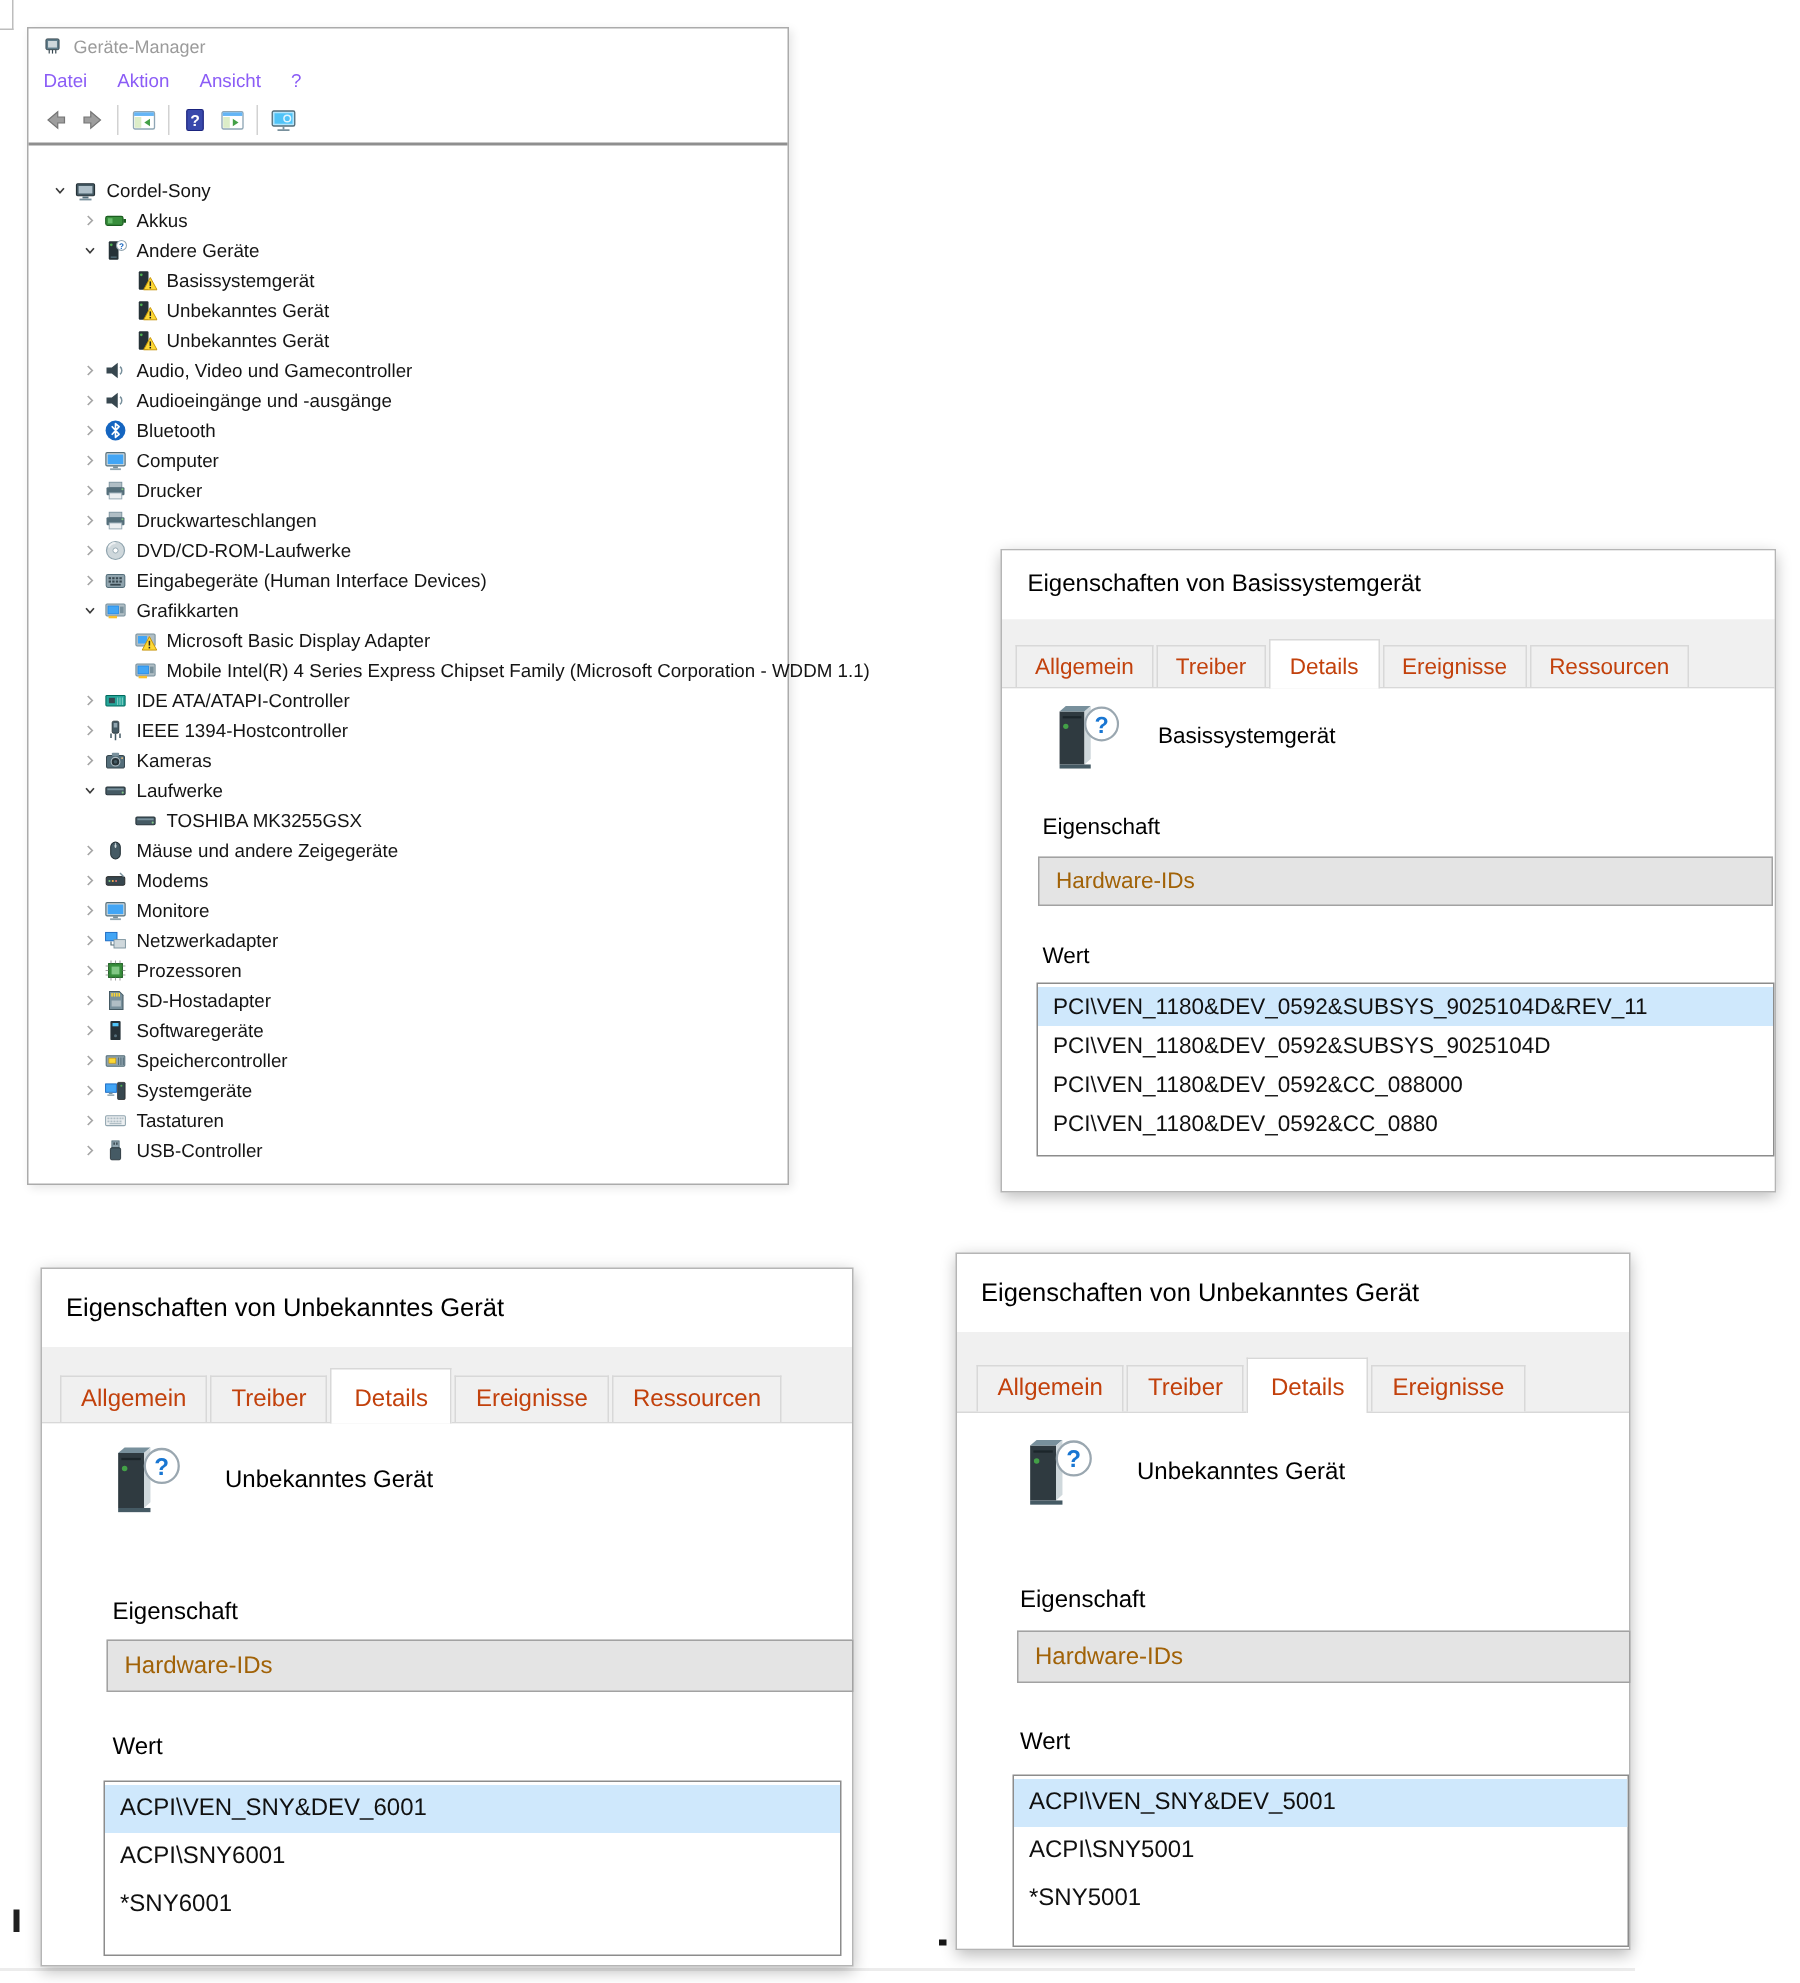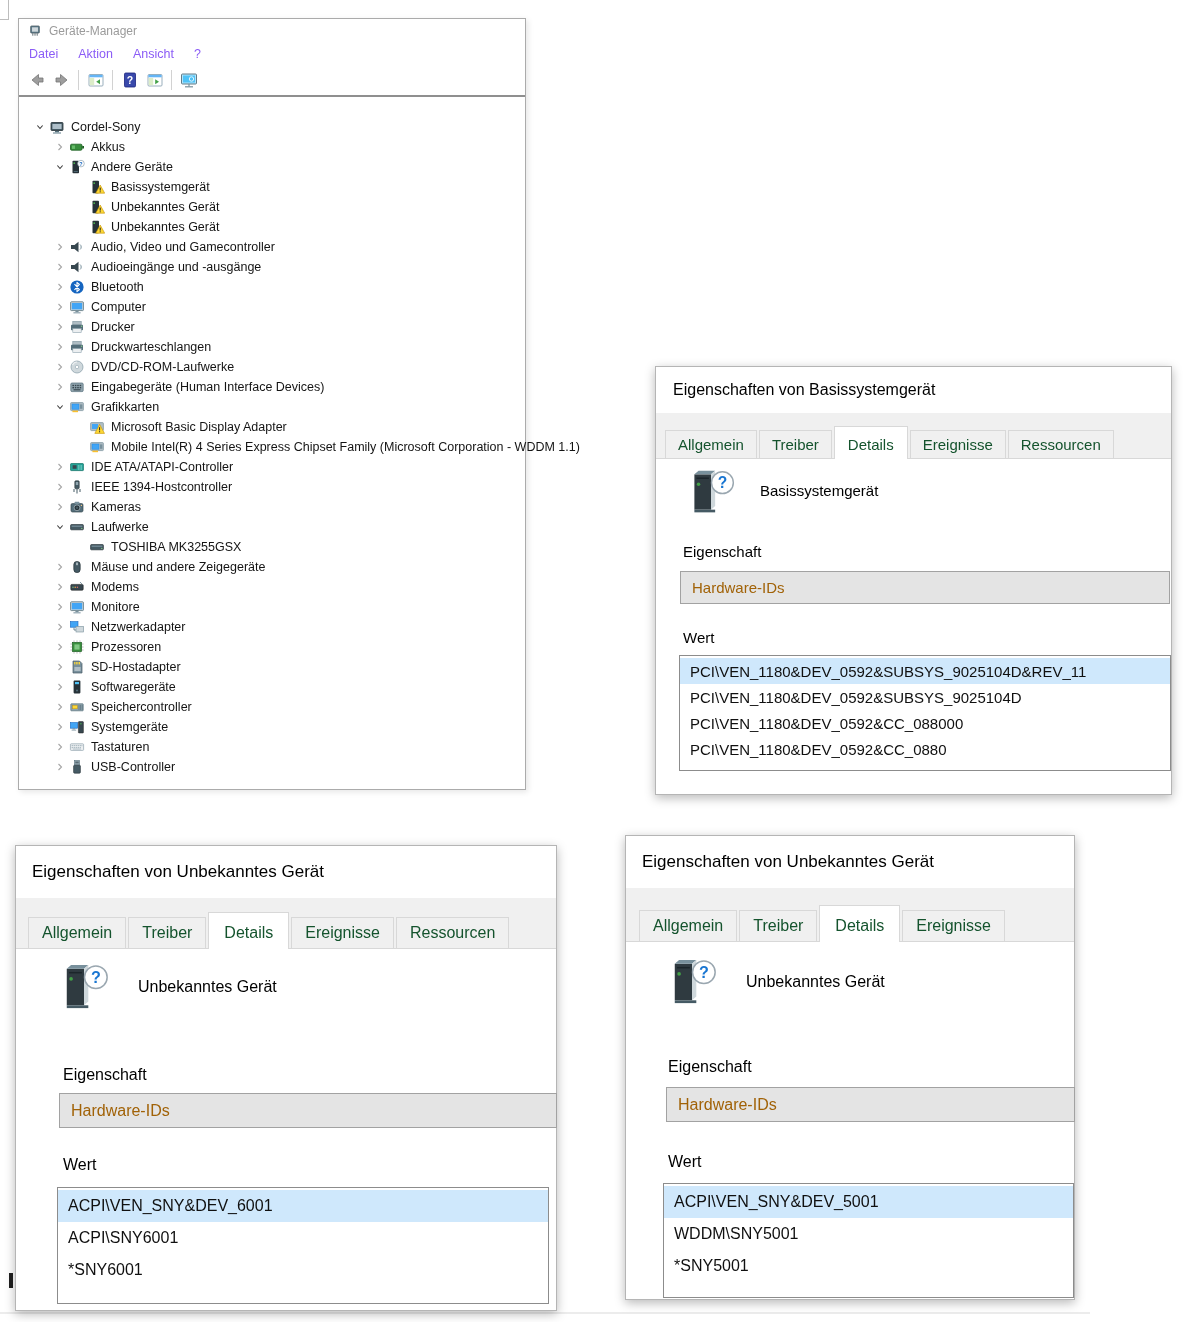--- a/index.html
+++ b/index.html
@@ -21,31 +21,31 @@
   .dm-tree{padding-top:20px;}
   .trow{height:20px;display:flex;align-items:center;white-space:nowrap;}
   .trow .exp{width:18px;height:16px;flex:none;display:flex;align-items:center;justify-content:center;}
   .trow .exp svg{width:12px;height:12px;}
   .trow .ti{width:16px;height:16px;flex:none;margin-right:6px;}
   .trow .tl{font-size:12.5px;color:#141414;}
   .l0{padding-left:12px;}.l1{padding-left:32px;}.l2{padding-left:52px;}
 
   
   .dlg{position:absolute;background:#f0f0f0;border:1px solid #b5b5b5;box-sizing:border-box;
-       display:flex;flex-direction:column;box-shadow:0 3px 10px rgba(0,0,0,0.28);}
+       display:flex;flex-direction:column;box-shadow:0 3px 10px rgba(0,0,0,0.28);margin-left:12px;}
   .dlg-head{flex:none;background:#fff;display:flex;align-items:center;color:#000;}
   .dh-a{height:46px;padding-left:17px;font-size:16px;}
   .dh-b{height:52px;padding-left:16px;font-size:17px;}
   .dlg-tabs{flex:none;background:#f0f0f0;border-bottom:1px solid #d8d8d8;
             display:flex;align-items:flex-end;}
   .ts-a{height:45px;padding-left:9px;}
   .ts-b{height:50px;padding-left:12px;}
   .ts-c{height:53px;padding-left:13px;}
   .tab{background:#f0f0f0;border:1px solid #d8d8d8;border-bottom:none;margin-right:2px;
-       color:#14532d;cursor:default;position:relative;}
+       color:#c2410c;cursor:default;position:relative;}
   .ta{font-size:15px;padding:5px 12px;}
   .ta.active{background:#fff;margin-bottom:-1px;padding:9px 13px 6px;z-index:2;}
   .tb{font-size:16px;padding:6px 13px;}
   .tb.active{background:#fff;margin-bottom:-1px;padding:11px 15px 7px;z-index:2;}
   .dlg-body{flex:1;background:#fff;position:relative;}
   .devrow{position:absolute;display:flex;align-items:flex-start;}
   .devicon{width:54px;height:50px;}
   .devname{color:#000;}
   .flabel{position:absolute;color:#000;}
   .combo{position:absolute;background:#e4e4e4;border:1px solid #a2a2a2;box-sizing:border-box;
@@ -800,19 +800,19 @@
           </svg>
         <span class="devname f16" style="margin-top:17px">Unbekanntes Gerät</span>
       </div>
       <div class="flabel f16" style="left:42px;top:116px">Eigenschaft</div>
       <div class="combo f16" style="left:40px;top:145px;width:409px;height:35px">
         <span>Hardware-IDs</span>
       </div>
       <div class="flabel f16" style="left:42px;top:211px">Wert</div>
       <div class="vlist" style="left:37px;top:241px;width:411px;height:115px">
         <div class="vrow vb f16 sel">ACPI\VEN_SNY&amp;DEV_5001</div>
-        <div class="vrow vb f16">WDDM\SNY5001</div>
+        <div class="vrow vb f16">ACPI\SNY5001</div>
         <div class="vrow vb f16">*SNY5001</div>
       </div>
     </div>
   </div>
 
 </div>
 
 </body></html>

